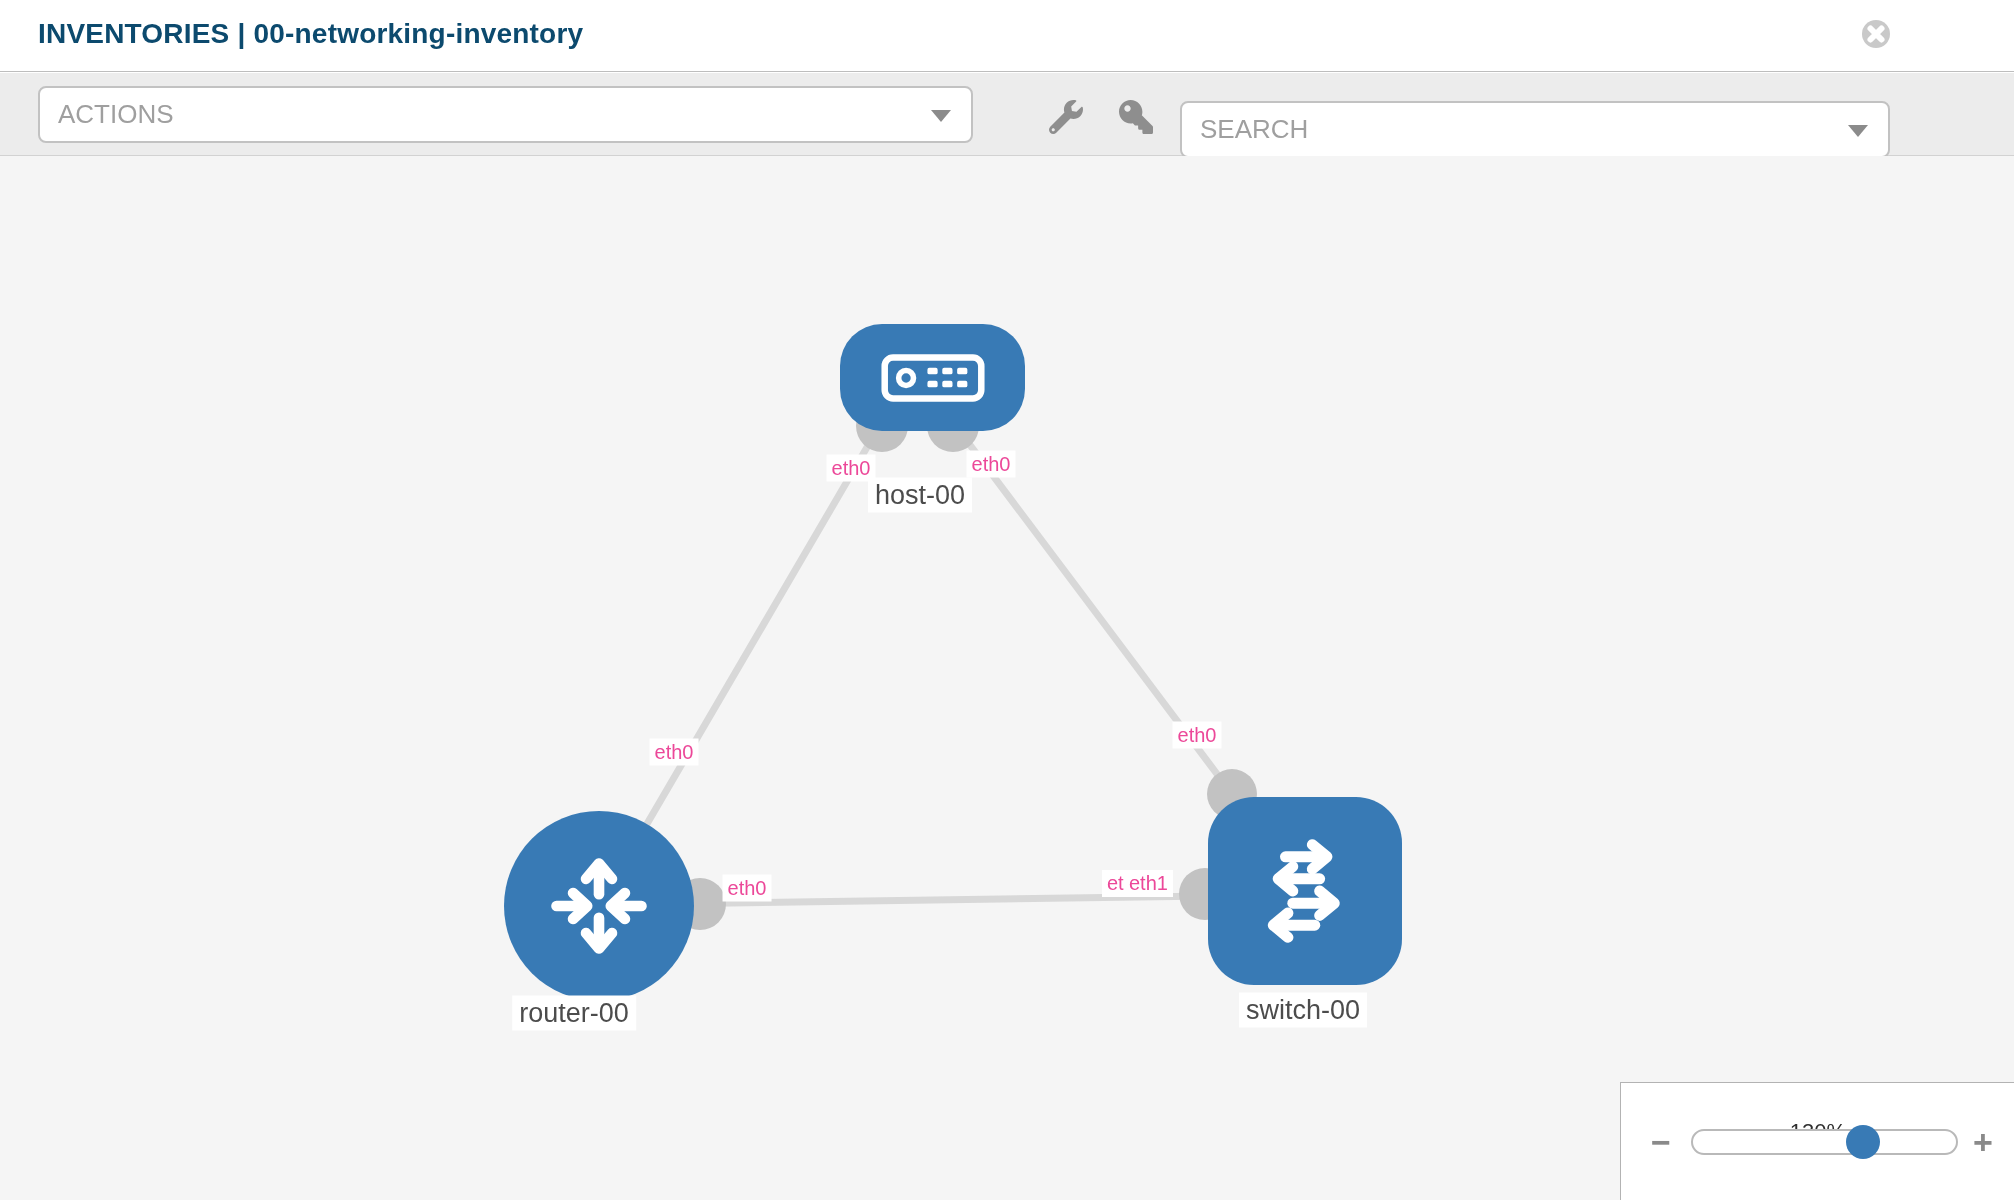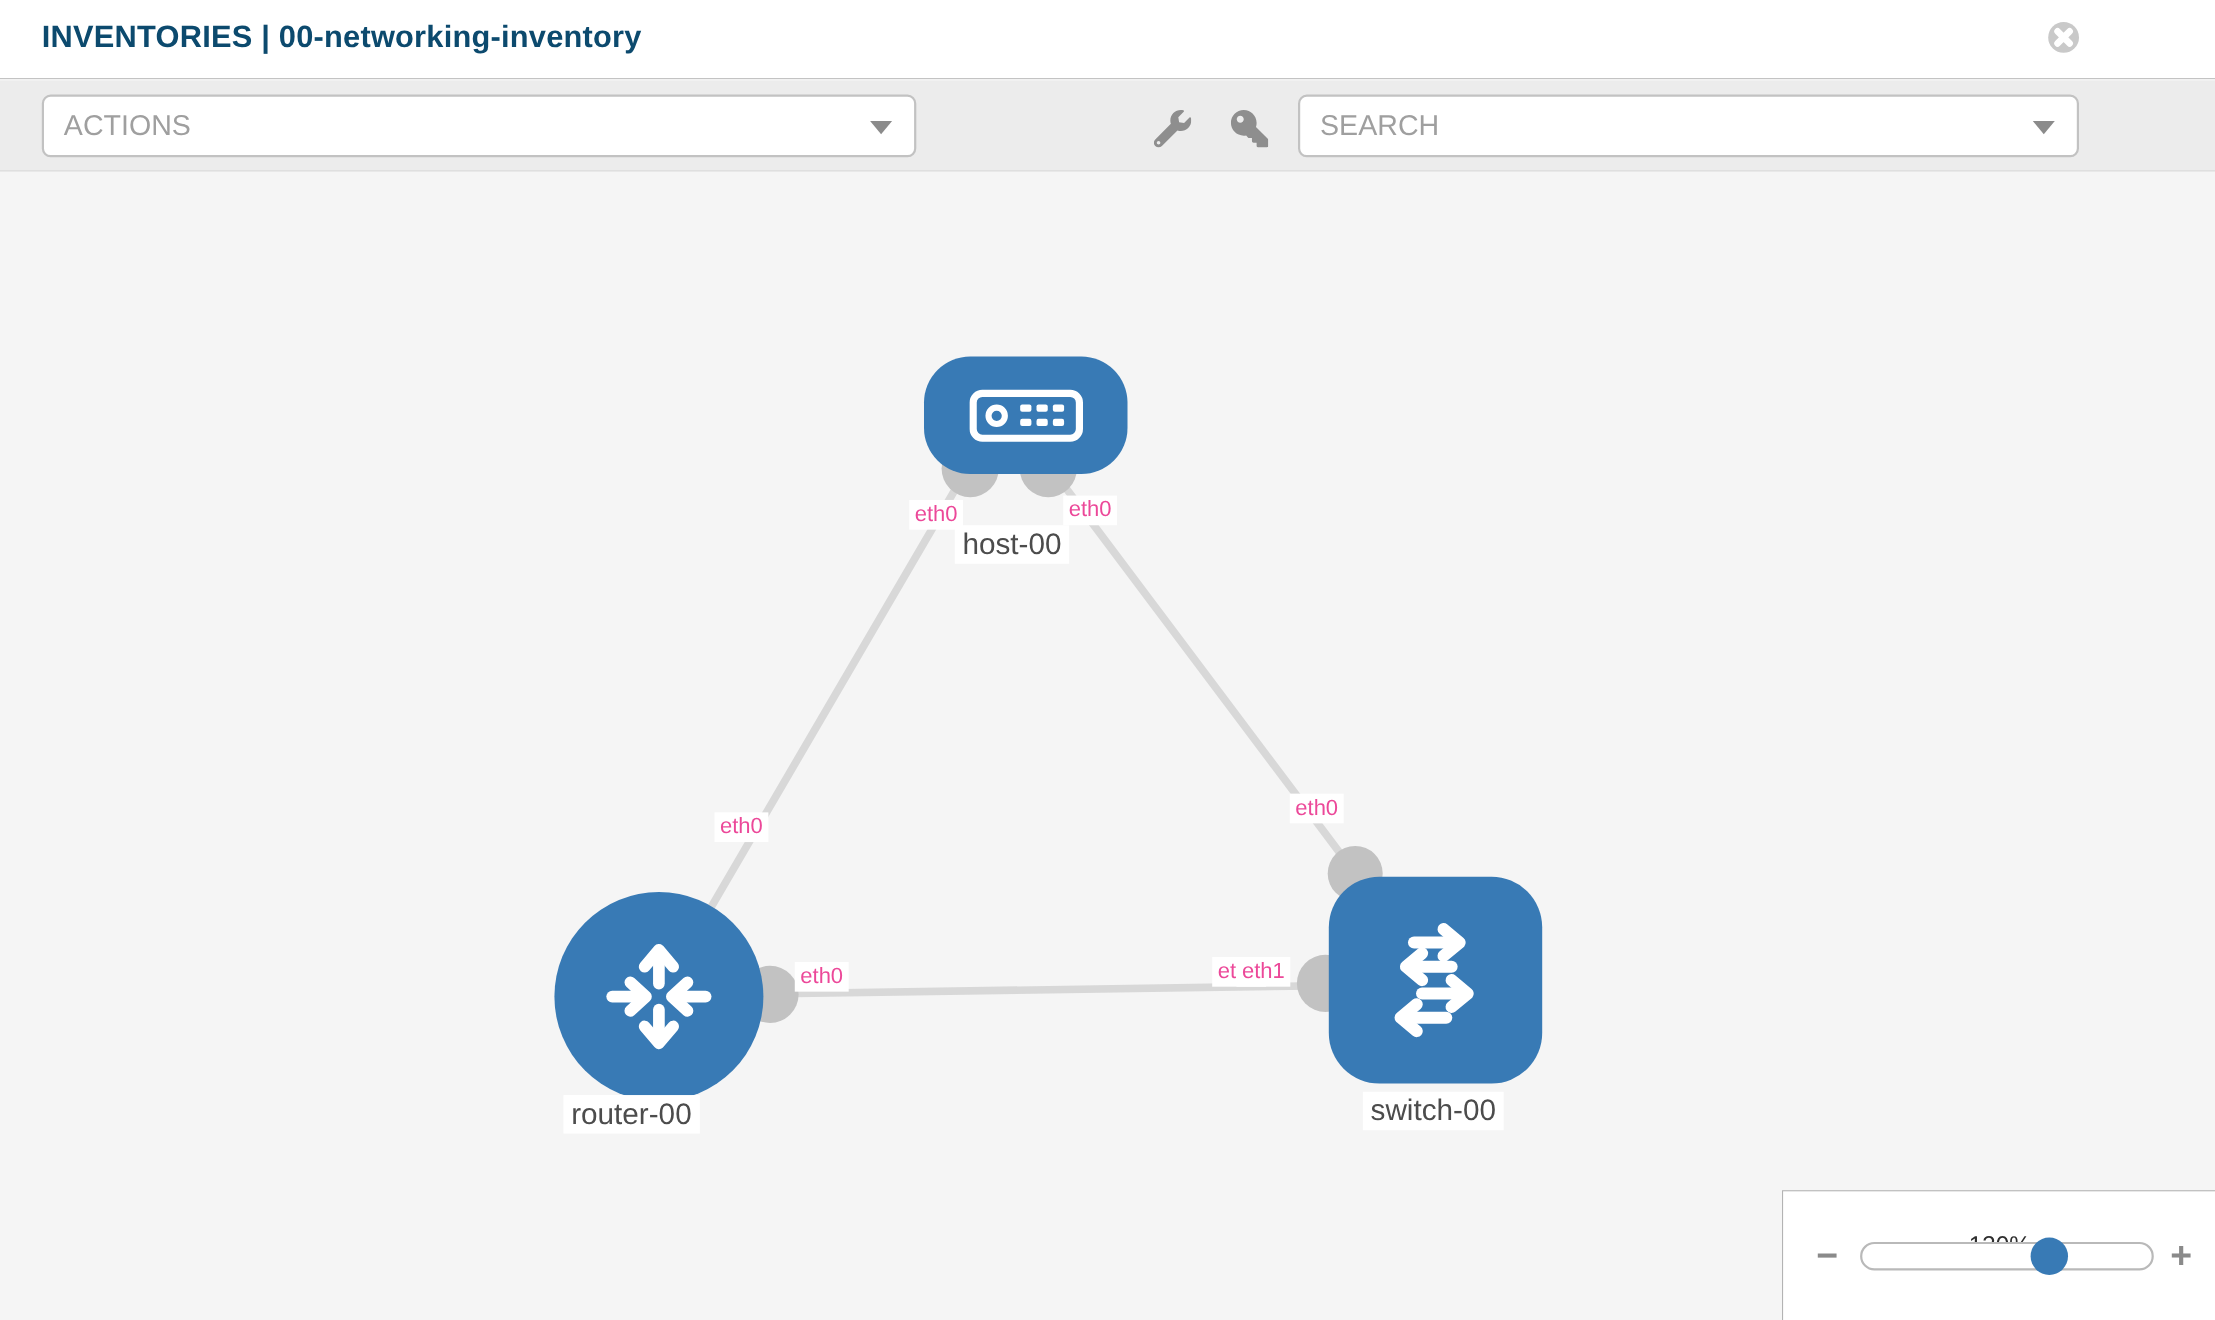--- a/index.html
+++ b/index.html
@@ -18,22 +18,22 @@
   
   .toolbar { position:absolute; left:0; top:73px; width:2014px; height:83px;
     background:#ececec; border-bottom:1px solid #d2d2d2; }
   .combo { position:absolute; top:13px; height:57px; background:#fff;
     border:2px solid #c2c2c2; border-radius:8px; cursor:pointer; }
   .combo .combo-label { position:absolute; left:18px; top:0; line-height:53px;
     font-size:26px; color:#9f9f9f; }
   .caret { position:absolute; right:20px; top:22px; width:0; height:0;
     border-left:10px solid transparent; border-right:10px solid transparent;
     border-top:12px solid #8b8b8b; }
-  .actions-combo { left:38px; width:795px; }
-  .search-combo { left:1180px; width:710px; }
+  .actions-combo { left:38px; width:935px; }
+  .search-combo { left:1180px; width:710px;margin-top:15px; }
   .tool-icon-btn { position:absolute; top:27px; width:36px; height:36px;
     border:none; background:none; cursor:pointer; }
   .wrench-btn { left:1048px; }
   .key-btn { left:1118px; }
 
   
   .canvas { position:absolute; left:0; top:156px; width:2014px; height:1044px;
     background:#f5f5f5; overflow:hidden; }
   .links-layer { position:absolute; left:0; top:0; }
 

